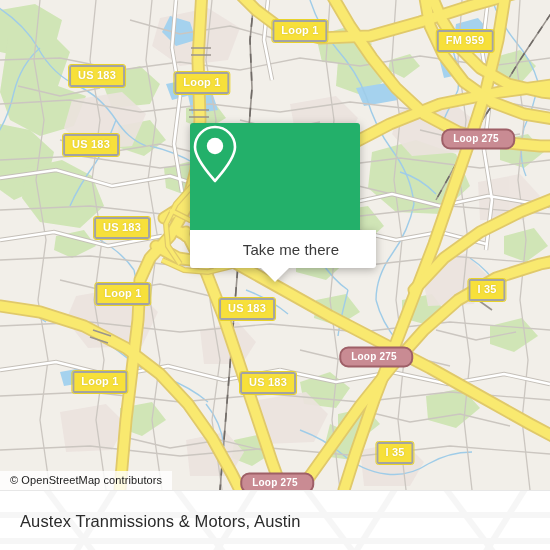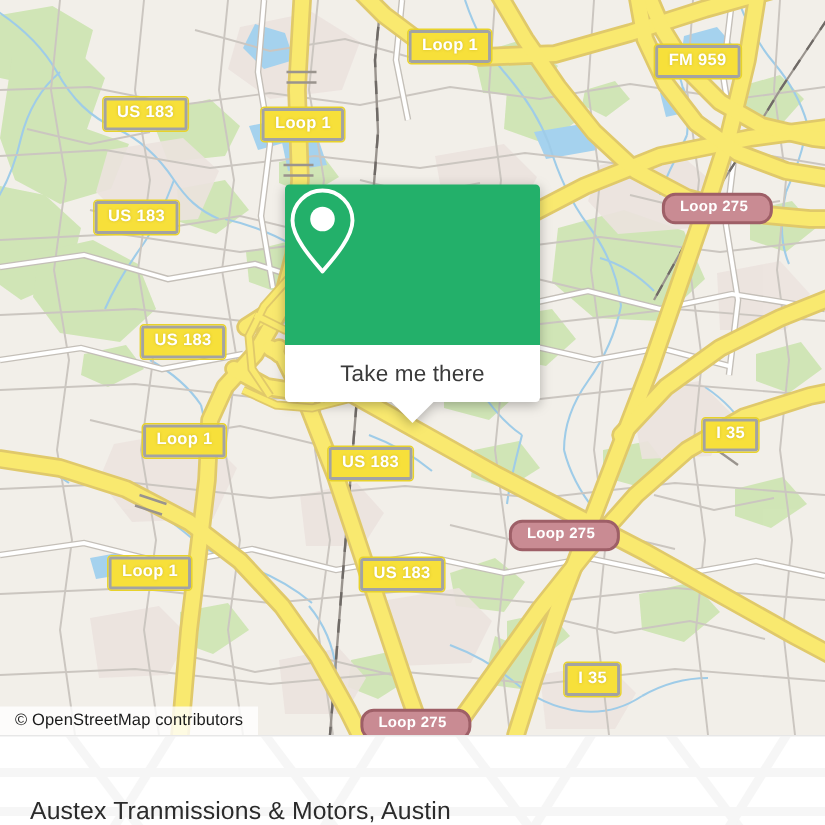--- a/index.html
+++ b/index.html
@@ -59,20 +59,21 @@
     display:flex;align-items:center;justify-content:center;
   }
   #popup-label{
     width:100%;height:38px;
     background:#ffffff;
     border-radius:0 0 3px 3px;
     display:flex;align-items:center;justify-content:center;
     font-size:15px;
     color:#3a3a3a;
     letter-spacing:.1px;
+    padding-left:16px;
   }
   #popup-tail{
     position:absolute;
     left:50%;bottom:-14px;
     transform:translateX(-50%);
     width:0;height:0;
     border-left:15px solid transparent;
     border-right:15px solid transparent;
     border-top:15px solid #ffffff;
   }
@@ -88,21 +89,21 @@
     letter-spacing:.1px;
     margin-top:37px;
   }
 
   
   #footer{
     position:absolute;left:0;top:490px;
     width:550px;height:60px;
     background:#ffffff;
     border-top:1px solid #e7e7e7;
-    display:flex;align-items:flex-end;
+    display:flex;align-items:center;
     overflow:hidden;
   }
   #footer-watermark{
     position:absolute;left:0;top:0;width:550px;height:60px;
     opacity:.45;
   }
   #footer-title{
     position:relative;
     margin-left:20px;
     font-size:16.5px;

